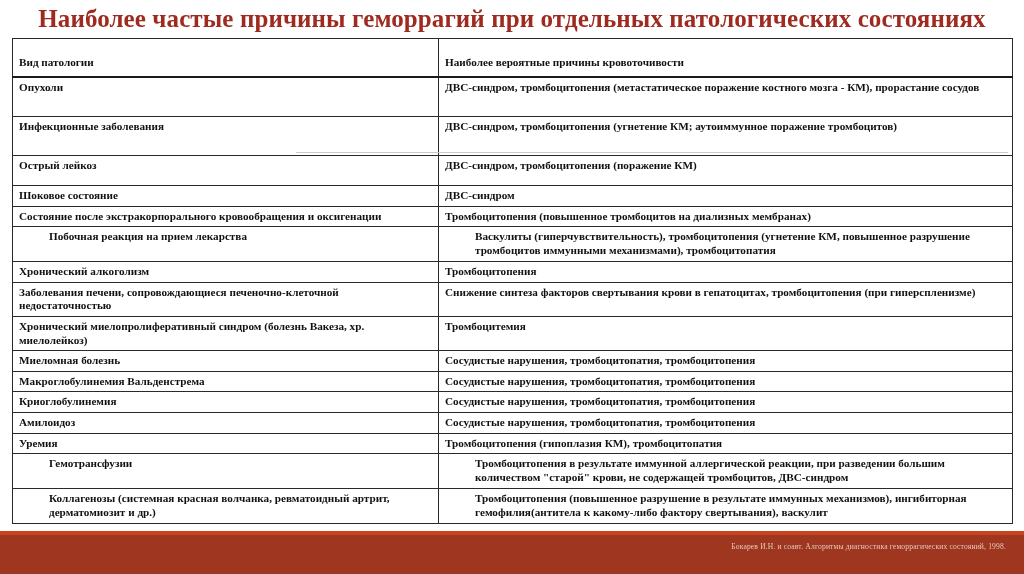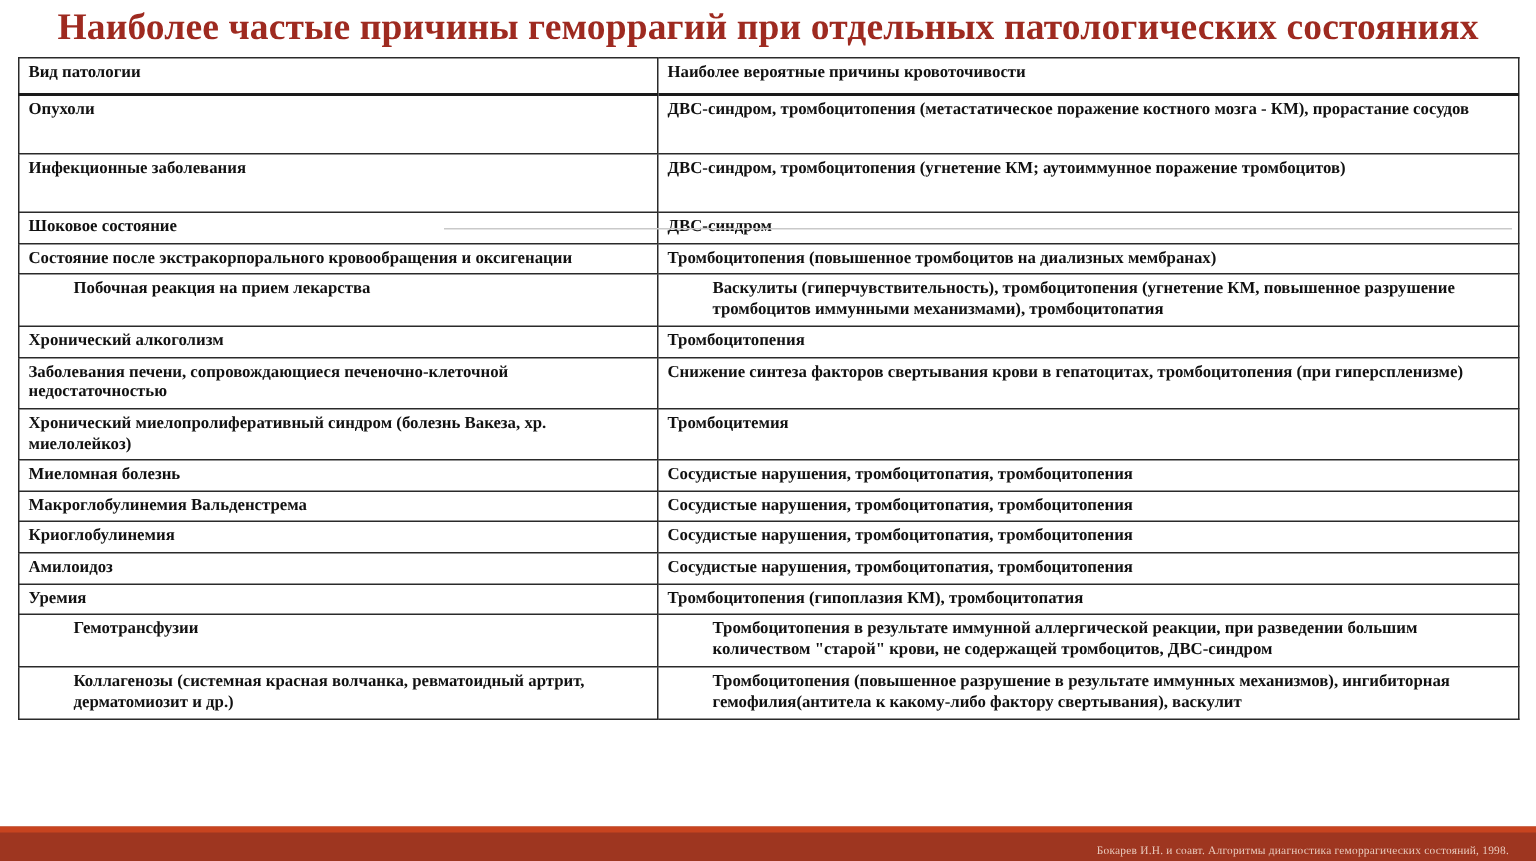--- a/index.html
+++ b/index.html
@@ -67,21 +67,21 @@
     vertical-align: top;
     font-weight: bold;
     font-family: "Liberation Serif", "DejaVu Serif", serif;
     word-wrap: break-word;
   }
 
   table.data-table thead th {
     font-weight: bold;
     font-size: 11.2px;
     height: 17px;
-    padding-top: 3px;
+    padding-top: 17px;
     padding-bottom: 3px;
     border-bottom: 2px solid #1a1a1a;
   }
 
   
   tr.h-tall  > td { height: 32px; }
   tr.h-mid   > td { height: 23px; }
   tr.h-short > td { height: 12px; margin-top: 44px; }
   tr.h-two   > td { height: 28px; padding-left: 36px; }
 
@@ -94,21 +94,21 @@
     height: 1px;
     background: #c9c9c9;
   }
 
   
   .bottom-band {
     position: absolute;
     left: 0;
     bottom: 0;
     width: 1024px;
-    height: 23px;
+    height: 43px;
     background: #9E3620;
   }
   .bottom-band-stripe {
     position: absolute;
     left: 0;
     top: 0;
     width: 1024px;
     height: 4px;
     background: #C8441F;
   }
@@ -145,20 +145,24 @@
       </thead>
       <tbody id="table-body">
           <tr class="h-tall">
             <td>Опухоли</td>
             <td>ДВС-синдром, тромбоцитопения (метастатическое поражение костного мозга - КМ), прорастание сосудов</td>
           </tr>
           <tr class="h-tall">
             <td>Инфекционные заболевания</td>
             <td>ДВС-синдром, тромбоцитопения (угнетение КМ; аутоиммунное поражение тромбоцитов)</td>
           </tr>
+          <tr class="h-mid">
+            <td>Острый лейкоз</td>
+            <td>ДВС-синдром, тромбоцитопения (поражение КМ)</td>
+          </tr>
           <tr class="h-short">
             <td>Шоковое состояние</td>
             <td>ДВС-синдром</td>
           </tr>
           <tr class="h-short">
             <td>Состояние после экстракорпорального кровообращения и оксигенации</td>
             <td>Тромбоцитопения (повышенное тромбоцитов на диализных мембранах)</td>
           </tr>
           <tr class="h-two">
             <td>Побочная реакция на прием лекарства</td>

